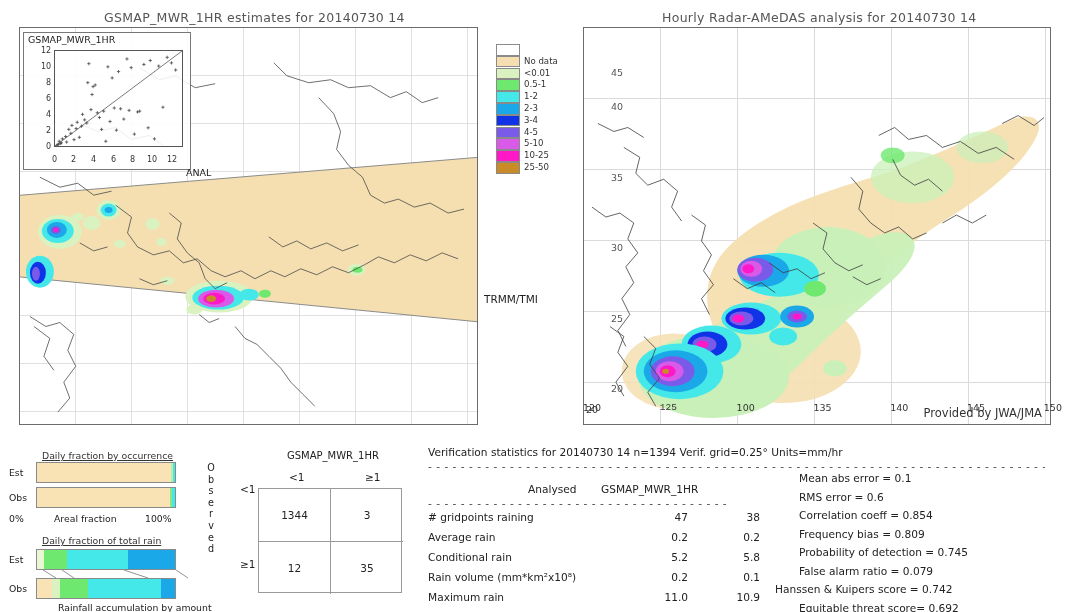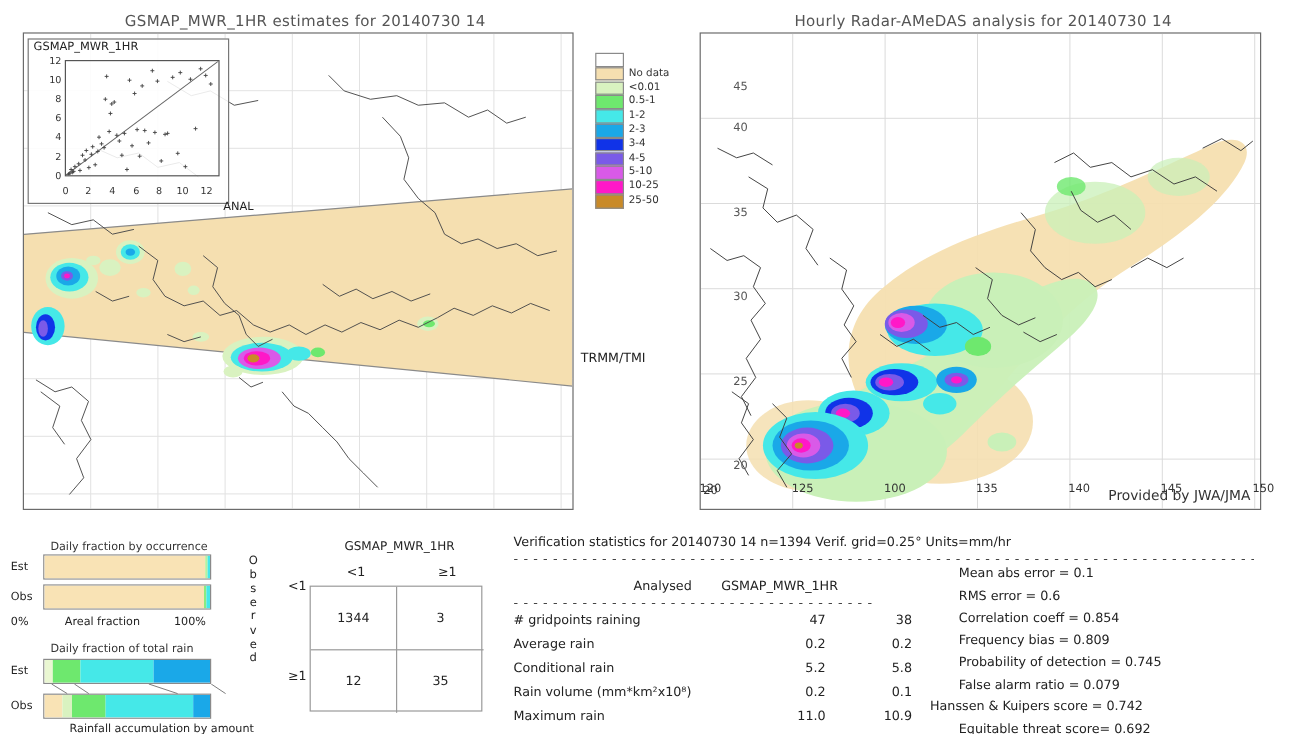--- a/index.html
+++ b/index.html
@@ -79,21 +79,21 @@
   .ylab  { position: absolute; font-size: 9.5px; color: #555; white-space: nowrap; }
 
   .credit {
     position: absolute; font-size: 11.5px; color: #333; white-space: nowrap;
   }
   .maptag {
     position: absolute; font-size: 9.5px; color: #222; white-space: nowrap;
   }
 
   
-  .bctitle { position: absolute; font-size: 9.3px; color: #333; white-space: nowrap; }
+  .bctitle { position: absolute; font-size: 9.3px; color: #333; white-space: nowrap; text-decoration: underline; }
   .bcrow   { position: absolute; border: 1px solid #8a8a8a; display: flex; overflow: hidden; }
   .bcrow i { display: block; height: 100%; }
   .bclab   { position: absolute; font-size: 9.3px; color: #222; white-space: nowrap; }
   .bcax    { position: absolute; font-size: 9.3px; color: #222; white-space: nowrap; }
 
   
   .ctitle { position: absolute; font-size: 10px; color: #222; white-space: nowrap; }
   .cthead { position: absolute; font-size: 10.5px; color: #222; white-space: nowrap; }
   .ctbox  { position: absolute; border: 1px solid #9a9a9a; }
   .ctcell {
@@ -548,21 +548,21 @@
           <path d="M270,250 L284,258 L298,252"></path>
         </g>
       </svg>
     </div>
 
     <div class="credit" style="right:8px; bottom:4px;">Provided by JWA/JMA</div>
   </div>
 
   <div id="rmap-xlabels">
       <div class="axlab" style="left: 583px; top: 402px;">120</div>
-      <div class="axlab" style="left: 659.8px; top: 402px;">125</div>
+      <div class="axlab" style="left: 659.8px; top: 402px; font-family: Liberation Mono, monospace;">125</div>
       <div class="axlab" style="left: 736.6px; top: 402px;">100</div>
       <div class="axlab" style="left: 813.4px; top: 402px;">135</div>
       <div class="axlab" style="left: 890.2px; top: 402px;">140</div>
       <div class="axlab" style="left: 967px; top: 402px;">145</div>
       <div class="axlab" style="left: 1043.8px; top: 402px;">150</div>
     </div>
   <div id="rmap-ylabels">
       <div class="ylab" style="left: 611px; top: 383px;">20</div>
       <div class="ylab" style="left: 611px; top: 312.5px;">25</div>
       <div class="ylab" style="left: 611px; top: 242px;">30</div>

